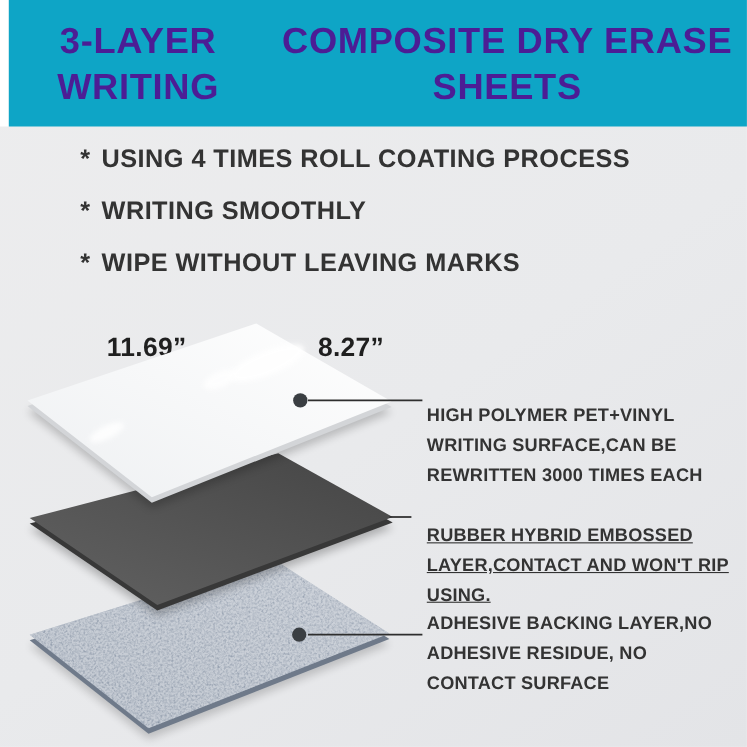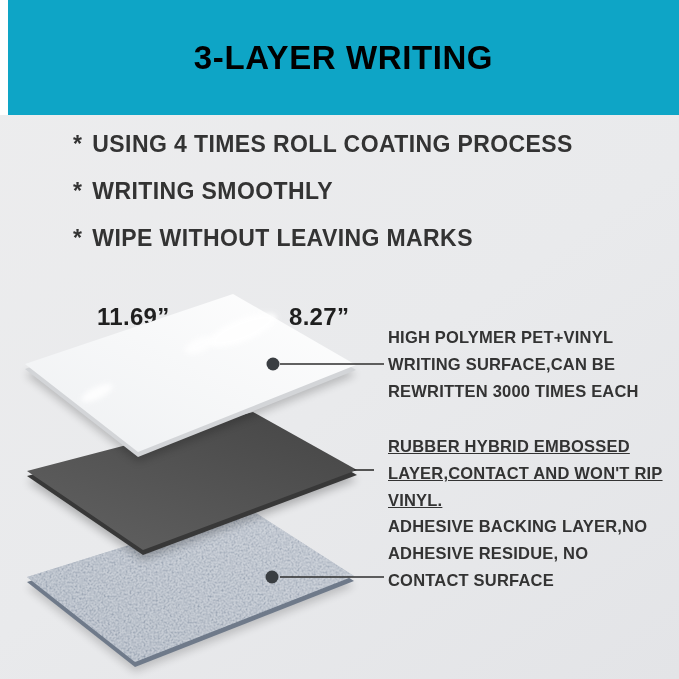--- a/index.html
+++ b/index.html
@@ -10,21 +10,21 @@
     font-family: "Liberation Sans", sans-serif;
     background: linear-gradient(145deg, #ededee 0%, #e9eaec 55%, #e3e4e7 100%);
   }
   .white-strip {
     position: absolute; left: 0; top: 0; width: 8px; height: 115px;
     background: #ffffff;
   }
   .banner {
     position: absolute; left: 8px; top: 0; width: 671px; height: 115px;
     display: flex; flex-direction: row; align-items: center; justify-content: center;
-    color: #000000;
+    color: #4c1d95;
     font-weight: bold;
     font-size: 33px;
     line-height: 42px;
     letter-spacing: 0.6px;
     text-align: center;
   }
   .features {
     position: absolute; left: 73px; top: 133px; width: 560px;
   }
   .feature-row {
@@ -50,32 +50,34 @@
   .dim-height { left: 289px; top: 303px; }
   .diagram-svg { position: absolute; left: 0; top: 0; }
   .annotation {
     position: absolute; left: 388px;
     font-weight: bold;
     font-size: 16.5px;
     line-height: 27px;
     color: #333333;
     letter-spacing: 0.2px;
     white-space: nowrap;
+    margin-top: 41px;
   }
   .annotation-1 { top: 324px; }
   .annotation-2 { top: 433px; text-decoration: underline; }
   .annotation-3 { top: 513px; }
 </style>
 </head>
 <body>
 
 <div class="white-strip"></div>
 
 <div class="banner" style="background-color: rgb(14, 165, 198);">
   <div>3-LAYER WRITING</div>
+  <div>COMPOSITE DRY ERASE SHEETS</div>
 </div>
 
 <div class="features">
   <div class="feature-row">
     <span class="feature-bullet">*</span>
     <span>USING 4 TIMES ROLL COATING PROCESS</span>
   </div>
   <div class="feature-row">
     <span class="feature-bullet">*</span>
     <span>WRITING SMOOTHLY</span>
@@ -143,20 +145,20 @@
 
 <div class="annotation annotation-1">
   <div>HIGH POLYMER PET+VINYL</div>
   <div>WRITING SURFACE,CAN BE</div>
   <div>REWRITTEN 3000 TIMES EACH</div>
 </div>
 
 <div class="annotation annotation-2">
   <div>RUBBER HYBRID EMBOSSED</div>
   <div>LAYER,CONTACT AND WON'T RIP</div>
-  <div>VINYL.</div>
+  <div>USING.</div>
 </div>
 
 <div class="annotation annotation-3">
   <div>ADHESIVE BACKING LAYER,NO</div>
   <div>ADHESIVE RESIDUE, NO</div>
   <div>CONTACT SURFACE</div>
 </div>
 
 </body></html>

